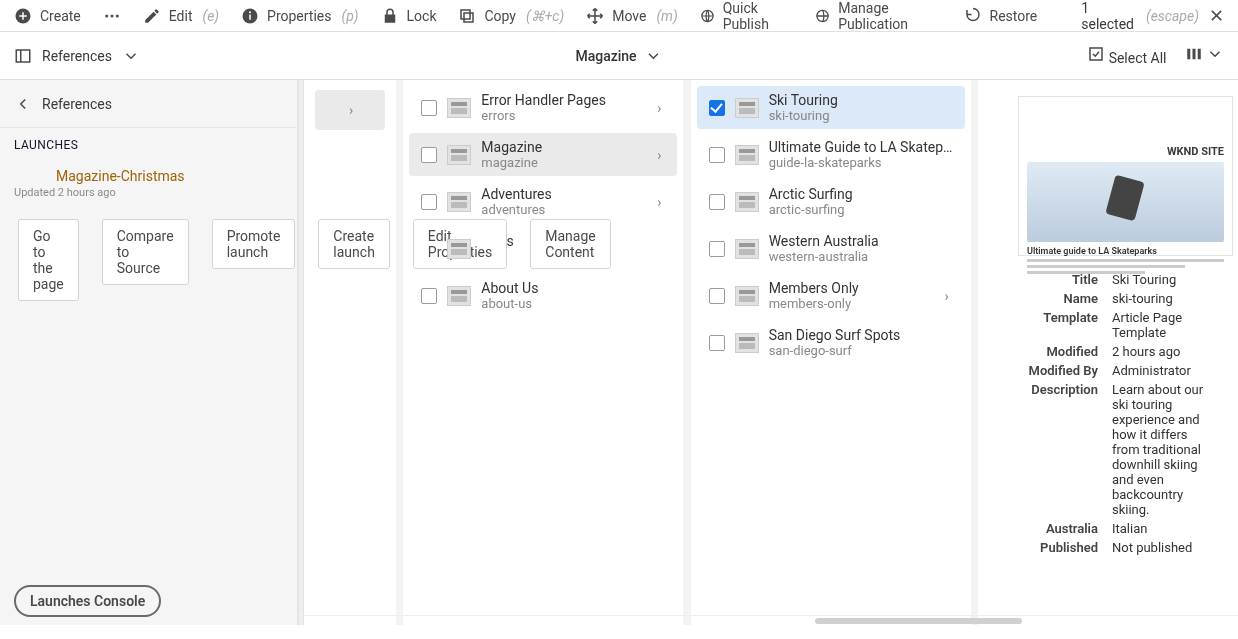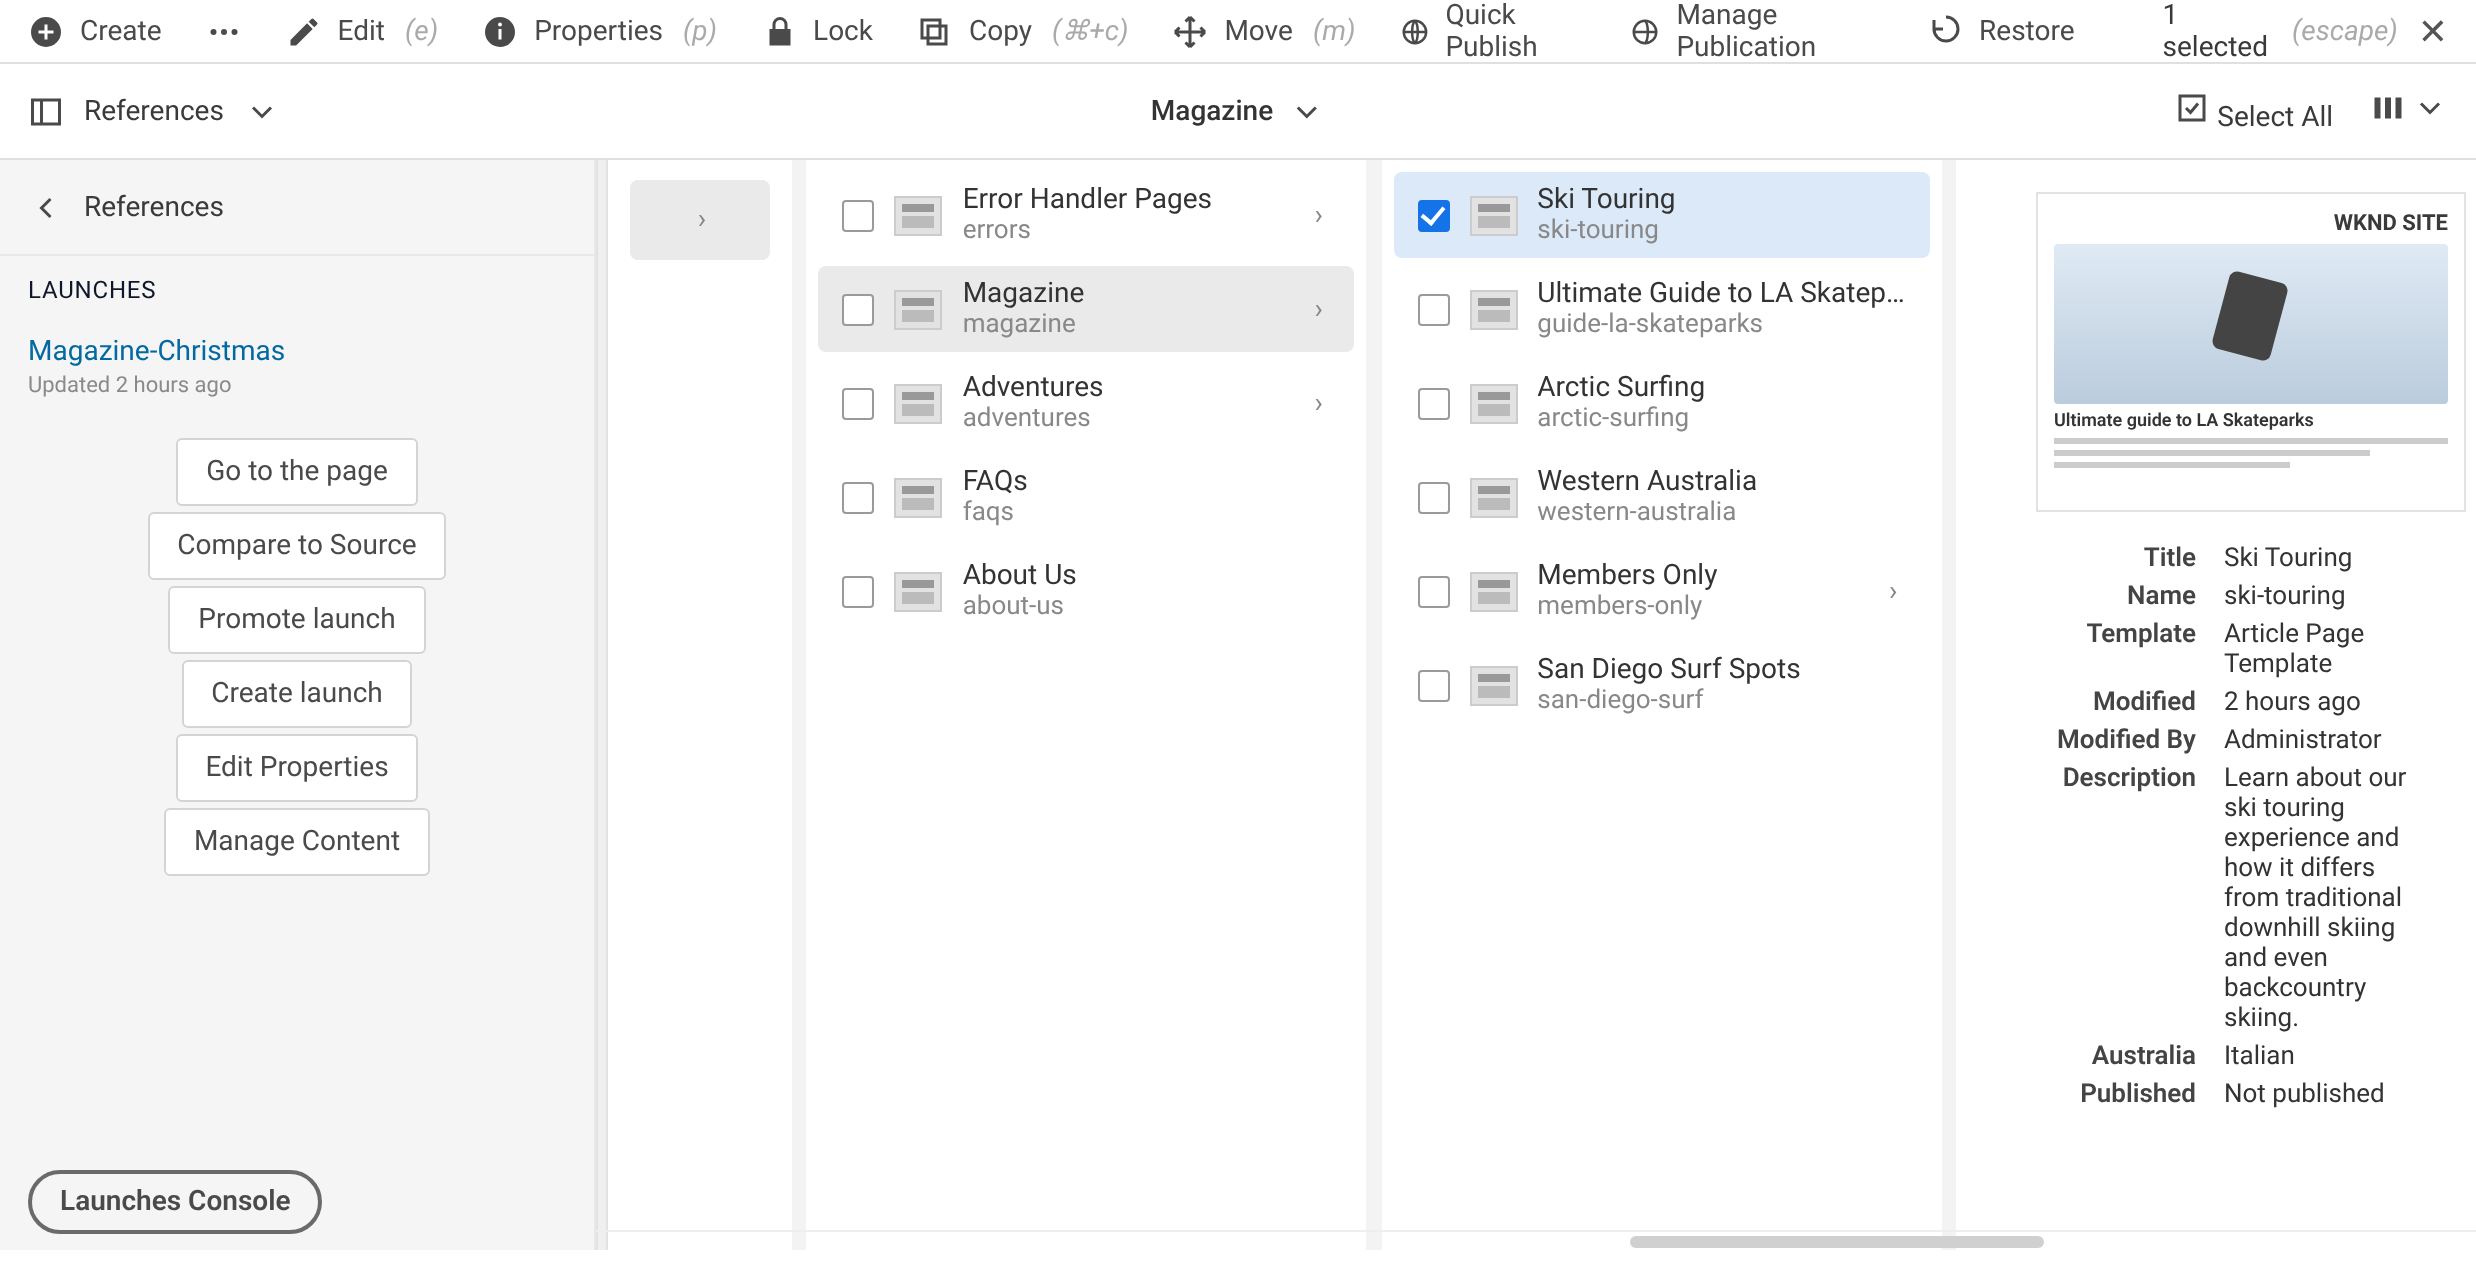--- a/index.html
+++ b/index.html
@@ -10,23 +10,23 @@
   .toolbar .spacer { flex:1; }
   .toolbar .right { display:flex; align-items:center; gap:10px; }
   .icon { display:inline-flex; width:18px; height:18px; }
   .icon svg { width:100%; height:100%; }
   .subbar { height:48px; border-bottom:1px solid #e0e0e0; display:flex; align-items:center; padding:0 14px; }
   .subbar .left { display:flex; align-items:center; gap:10px; cursor:pointer;}
   .content { display:flex; height:calc(100vh - 46px - 48px); }
   .refs-panel { width:298px; border-right:1px solid #e8e8e8; background:#f5f5f5; display:flex; flex-direction:column; position:relative;}
   .refs-hdr { display:flex; align-items:center; gap:10px; height:48px; padding:0 14px; border-bottom:1px solid #e8e8e8; background:#f5f5f5;}
   .refs-section { padding:10px 14px; font-size:12px; letter-spacing:.4px; color:#0f172a; }
-  .launch-item { padding:6px 14px 2px 14px; color:#0369a1;}
+  .launch-item { padding:6px 14px 2px 14px; color:#a16207;margin-left:42px;}
   .launch-updated { padding:0 14px 10px; color:#8a8a8a; font-size:11px;}
-  .btn-col { display:flex; flex-direction:column; align-items:center; gap:3px; padding:10px 18px;}
+  .btn-col { display:flex; align-items:flex-start; gap:23px; padding:10px 18px;}
   .btn { border:1px solid #d4d4d4; background:#fff; border-radius:3px; padding:8px 14px; color:#4a4a4a; cursor:pointer; }
   .console-btn-wrap { margin-top:auto; padding:16px 14px; }
   .console-btn { border:2px solid #6a6a6a; color:#4a4a4a; font-weight:600; border-radius:16px; padding:6px 14px; cursor:pointer; }
   .cols { flex:1; display:flex; overflow:hidden; }
   .col { width:280px; min-width:280px; overflow:auto; padding-top:6px;}
   .col.narrow { width:92px; min-width:92px; display:flex; align-items:flex-start; justify-content:center; padding-top:10px;}
   .row { display:flex; align-items:center; gap:10px; padding:6px 10px 6px 12px; cursor:pointer; border-radius:4px; margin:0 6px 4px 6px;}
   .row.sel { background:#eaeaea; }
   .row.selBlue { background:#dbe9f8; }
   .chk { width:16px; height:16px; border:1px solid #9a9a9a; border-radius:2px; background:#fff; flex-shrink:0;}
@@ -34,21 +34,21 @@
   .chk.checked::after { content:""; position:absolute; left:3px; top:0px; width:5px; height:9px; border:solid #fff; border-width:0 2px 2px 0; transform:rotate(40deg);}
   .thumb { width:24px; height:20px; background:#e2e2e2; border:1px solid #ccc; flex-shrink:0; position:relative; overflow:hidden;}
   .thumb::before { content:""; position:absolute; left:3px; top:3px; right:3px; height:4px; background:#999;}
   .thumb::after { content:""; position:absolute; left:3px; bottom:3px; right:3px; height:6px; background:#bbb;}
   .rowtxt { flex:1; min-width:0;}
   .rowtxt .t { font-size:14px; color:#333; white-space:nowrap; overflow:hidden; text-overflow:ellipsis;}
   .rowtxt .n { font-size:13px; color:#888; white-space:nowrap; overflow:hidden; text-overflow:ellipsis;}
   .chev { width:16px; text-align:center; color:#888; flex-shrink:0;}
   .detail { flex:1; min-width:260px; padding:16px 20px 20px 40px; overflow:auto;}
   .preview { width:215px; height:160px; border:1px solid #e3e3e3; background:#fff; margin-bottom:16px; padding:8px; font-size:9px;}
-  .preview .brand { text-align:right; font-weight:700; font-size:11px;}
+  .preview .brand { text-align:right; font-weight:700; font-size:11px;margin-top:40px;}
   .preview .hero { height:80px; background:linear-gradient(180deg,#dfeaf4,#bcd); margin:4px 0; position:relative; border-radius:2px;}
   .preview .hero::after{content:""; position:absolute; left:50%; top:20%; width:30px; height:40px; background:#444; transform:translateX(-50%) rotate(15deg); border-radius:4px;}
   .preview .cap { font-size:9px; font-weight:600; color:#333; margin:4px 0 2px 0;}
   .preview .lines div { height:3px; background:#ccc; margin:3px 0;}
   .dl { display:grid; grid-template-columns:80px 1fr; column-gap:14px; row-gap:4px; font-size:13px;}
   .dl .k { text-align:right; color:#444; font-weight:600; }
   .dl .v { color:#333; }
   .breadcrumb-center { position:absolute; left:50%; transform:translateX(-50%); display:flex; align-items:center; gap:8px; color:#333; font-weight:500;}
   .subbar { position:relative;}
   .subbar .right { margin-left:auto; display:flex; align-items:center; gap:18px;}

